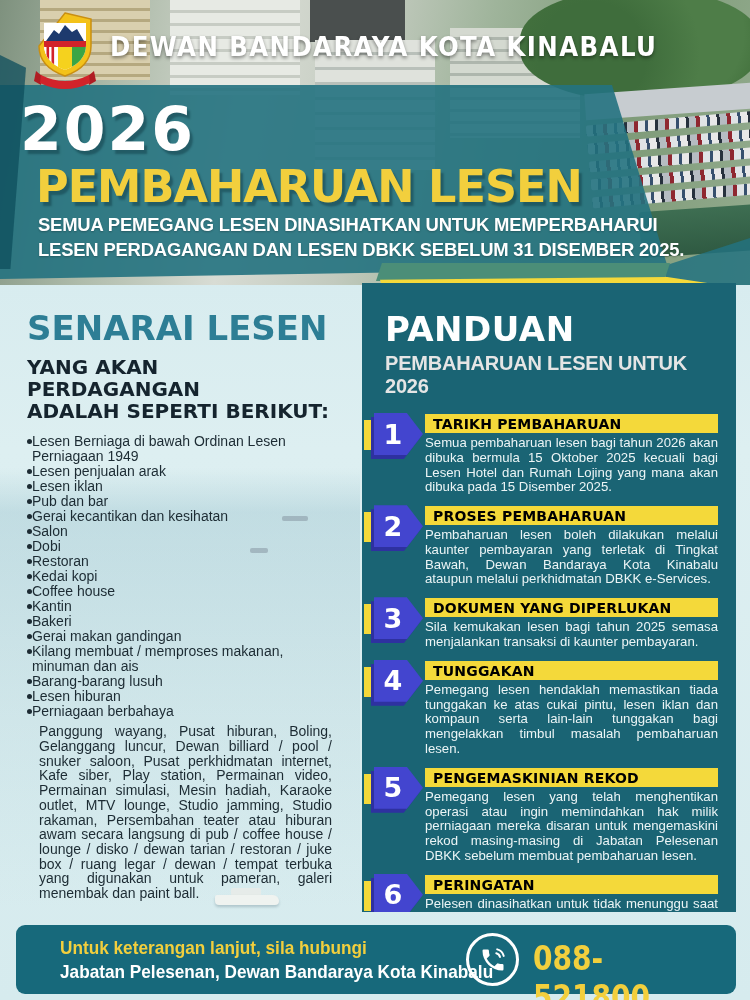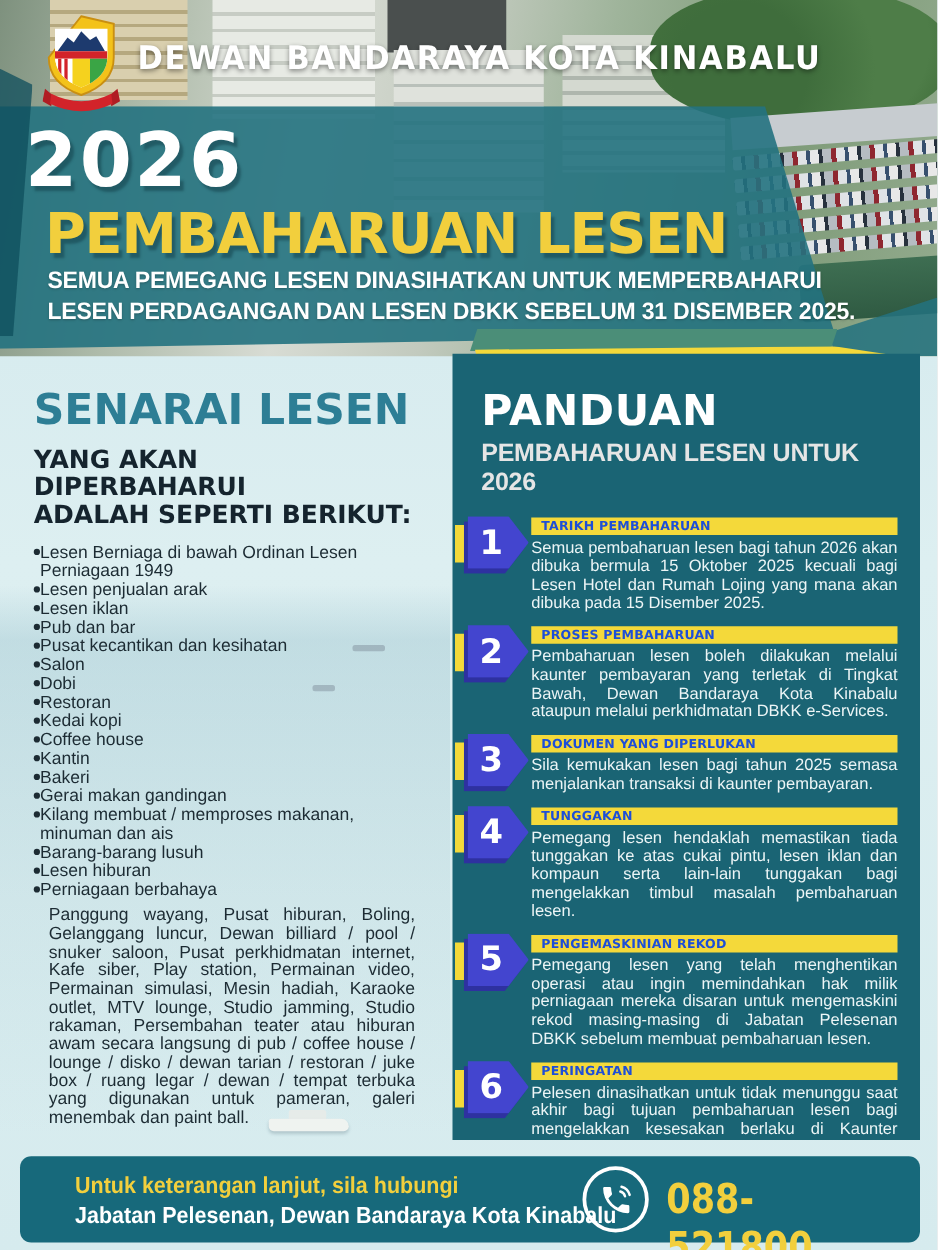--- a/index.html
+++ b/index.html
@@ -52,22 +52,22 @@
   .yellow-trap{position:absolute;left:380px;top:277px;width:334px;height:23px;background:var(--yellow);
     clip-path:polygon(0 12%,86% 0,100% 30%,97.5% 100%,1.5% 100%)}
 
   
   .panel{position:absolute;left:362px;top:283px;width:374px;height:629px;background:var(--teal-panel);
     padding:26px 18px 0 23px;overflow:hidden}
   .panel-title{color:#fff;font-family:"DejaVu Sans",sans-serif;font-weight:800;font-size:34px;letter-spacing:.5px}
   .panel-subtitle{color:#e5e5e5;font-weight:700;font-size:20px;margin-top:3px;letter-spacing:-.2px}
   .steps{margin-top:16px}
   .step{position:relative;margin-bottom:11px;padding-left:40px}
-  .step-banner{display:block;background:var(--yellow);color:#1d4ed8;font-family:"DejaVu Sans",sans-serif;
-    font-weight:800;font-size:10px;padding:2px 8px 1px;letter-spacing:.2px}
+  .step-banner{display:block;background:var(--yellow);color:#000000;font-family:"DejaVu Sans",sans-serif;
+    font-weight:800;font-size:14px;padding:2px 8px 1px;letter-spacing:.2px}
   .step-body{margin-top:3px;color:#ecf5f6;font-size:13.2px;line-height:1.12;text-align:justify}
   .badge{position:absolute;left:-21px;top:-3px;width:62px;height:48px}
   .badge-tag{position:absolute;left:0;top:9px;width:9px;height:30px;background:var(--yellow)}
   .badge-shadow{position:absolute;left:7px;top:6px;width:49px;height:42px;background:var(--badge-blue-dark);
     clip-path:polygon(0 0,67% 0,100% 50%,67% 100%,0 100%)}
   .badge-arrow{position:absolute;left:10px;top:2px;width:49px;height:42px;background:var(--badge-blue);
     clip-path:polygon(0 0,67% 0,100% 50%,67% 100%,0 100%);display:flex;align-items:center;justify-content:center;
     padding-right:11px;color:#fff;font-family:"DejaVu Sans",sans-serif;font-weight:800;font-size:27px}
 
   
@@ -161,21 +161,21 @@
   <div class="mini-boat mb1"></div>
   <div class="mini-boat mb2"></div>
   <div class="boat">
     <div class="top"></div>
     <div class="hull"></div>
   </div>
 
   <div class="leftcol">
     <div class="left-title">SENARAI LESEN</div>
     <div class="left-sub">
-      <div>YANG AKAN DIPERBAHARUI</div>
+      <div>YANG AKAN PERDAGANGAN</div>
       <div>ADALAH SEPERTI BERIKUT:</div>
     </div>
     <ul class="license-list">
 
         <li>
           <span class="dot"></span>
           <span>Lesen Berniaga di bawah Ordinan Lesen Perniagaan 1949</span>
         </li>
 
         <li>
@@ -188,21 +188,21 @@
           <span>Lesen iklan</span>
         </li>
 
         <li>
           <span class="dot"></span>
           <span>Pub dan bar</span>
         </li>
 
         <li>
           <span class="dot"></span>
-          <span>Pusat kecantikan dan kesihatan</span>
+          <span>Gerai kecantikan dan kesihatan</span>
         </li>
 
         <li>
           <span class="dot"></span>
           <span>Salon</span>
         </li>
 
         <li>
           <span class="dot"></span>
           <span>Dobi</span>

